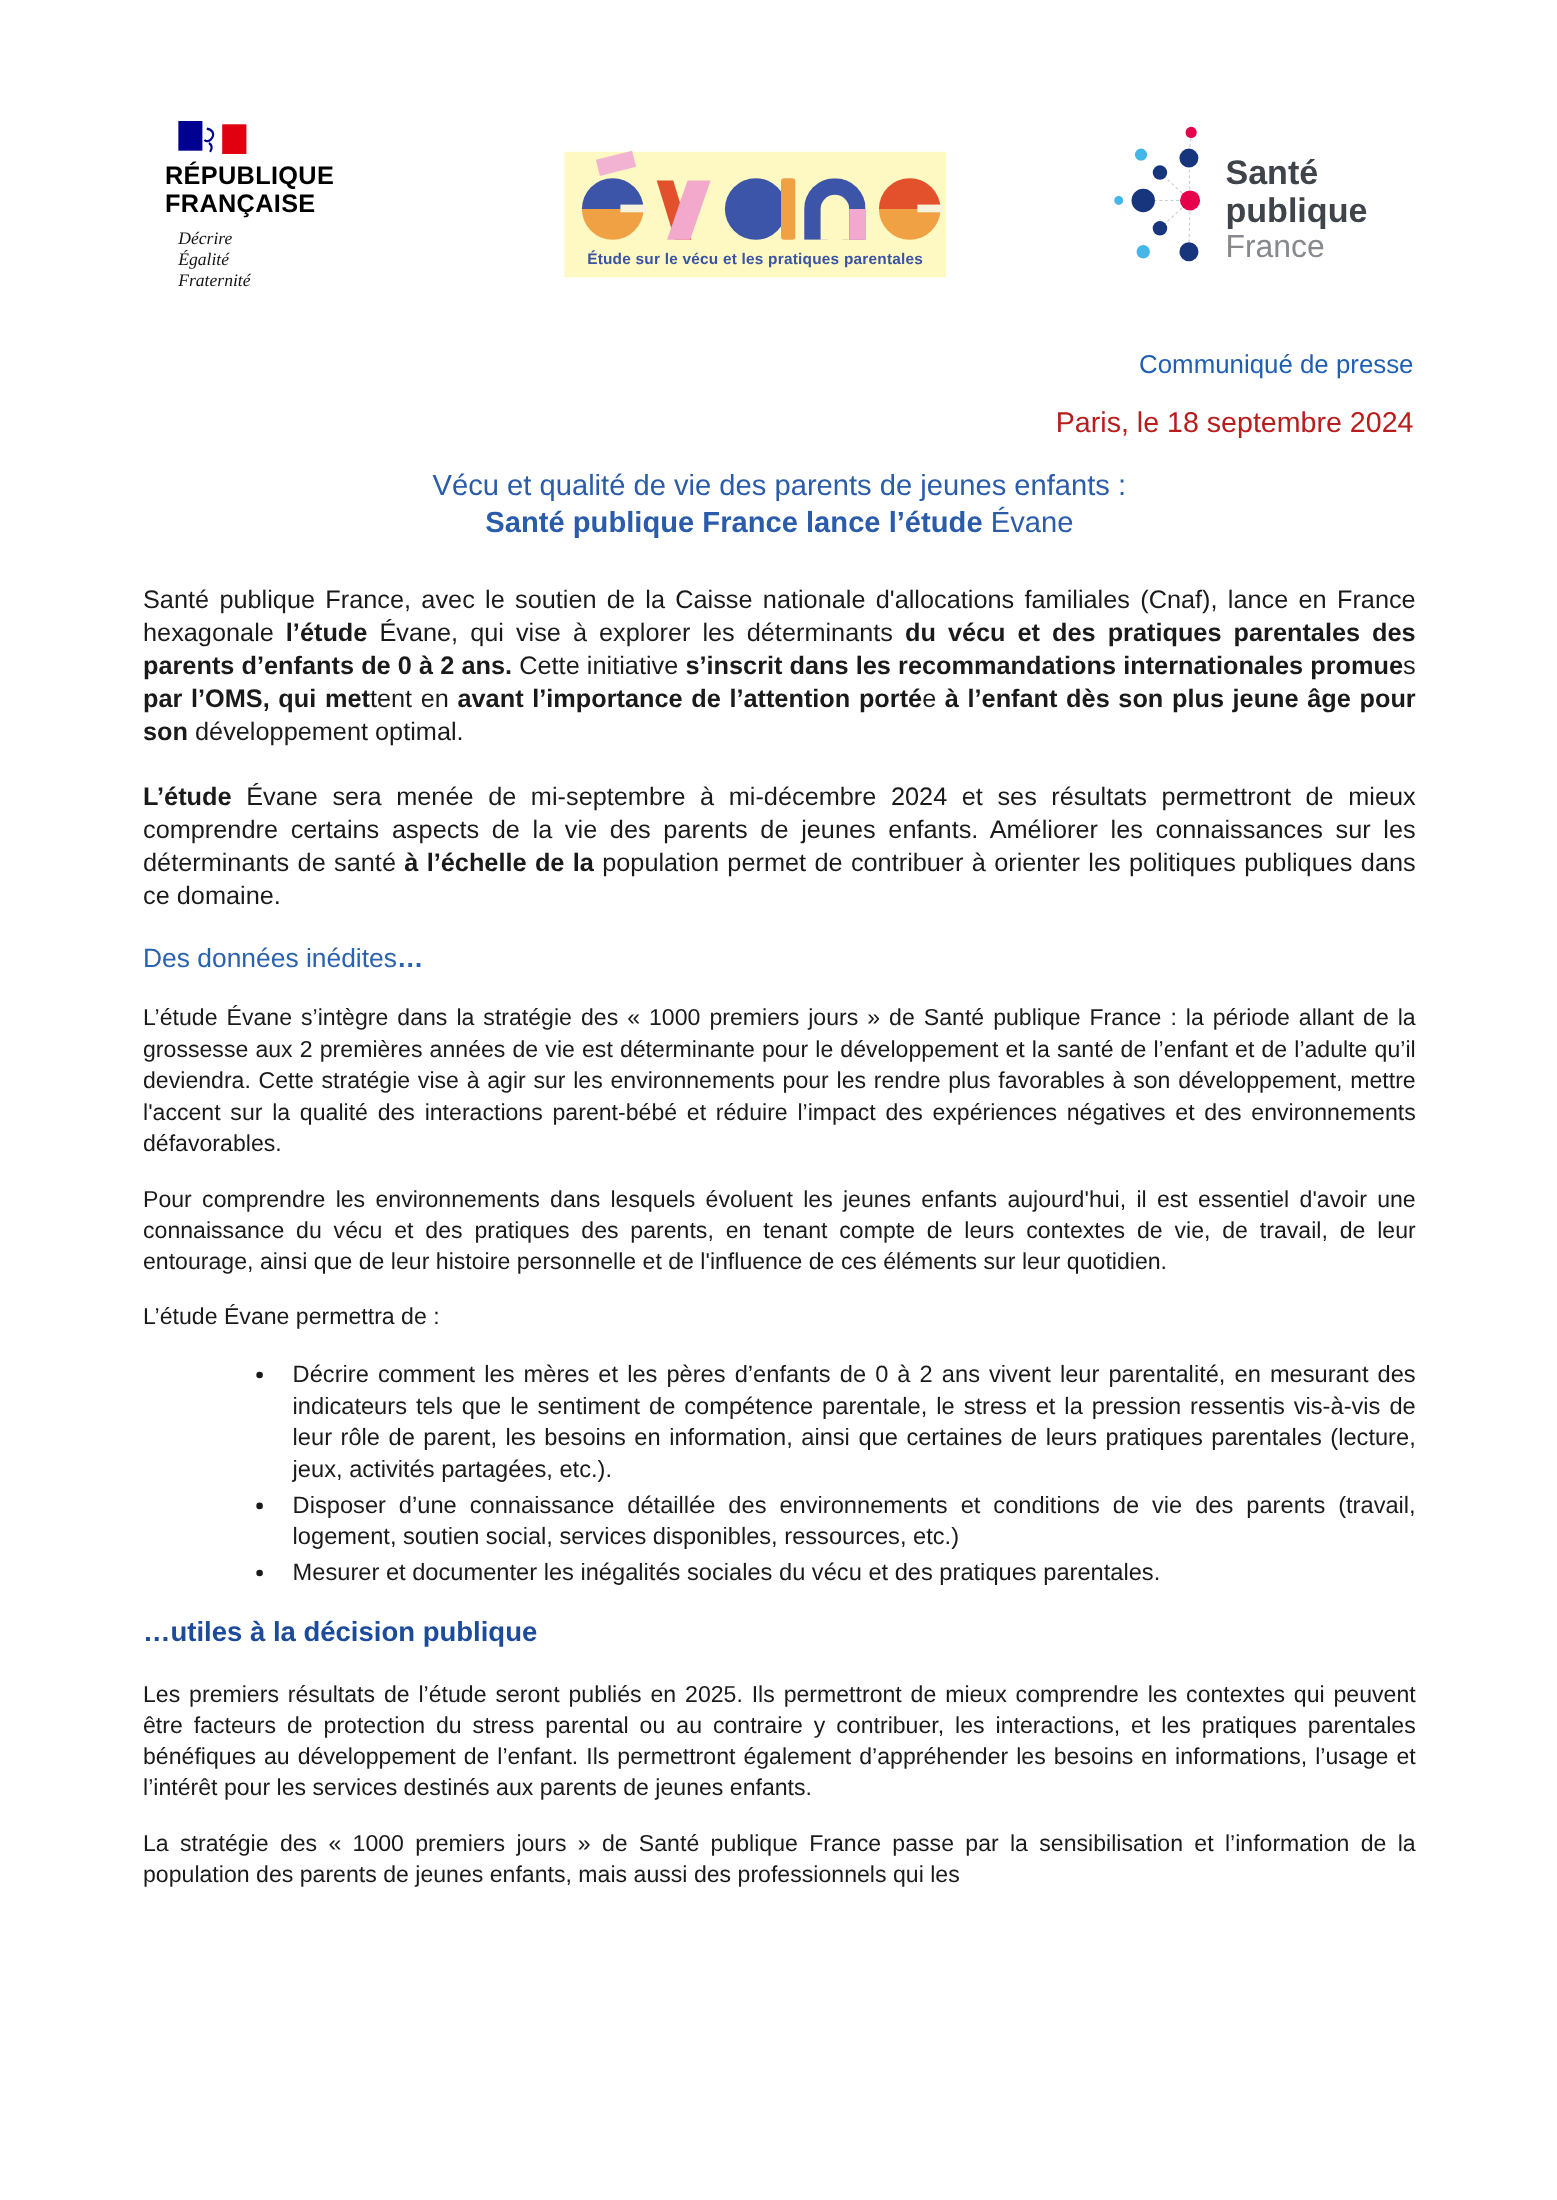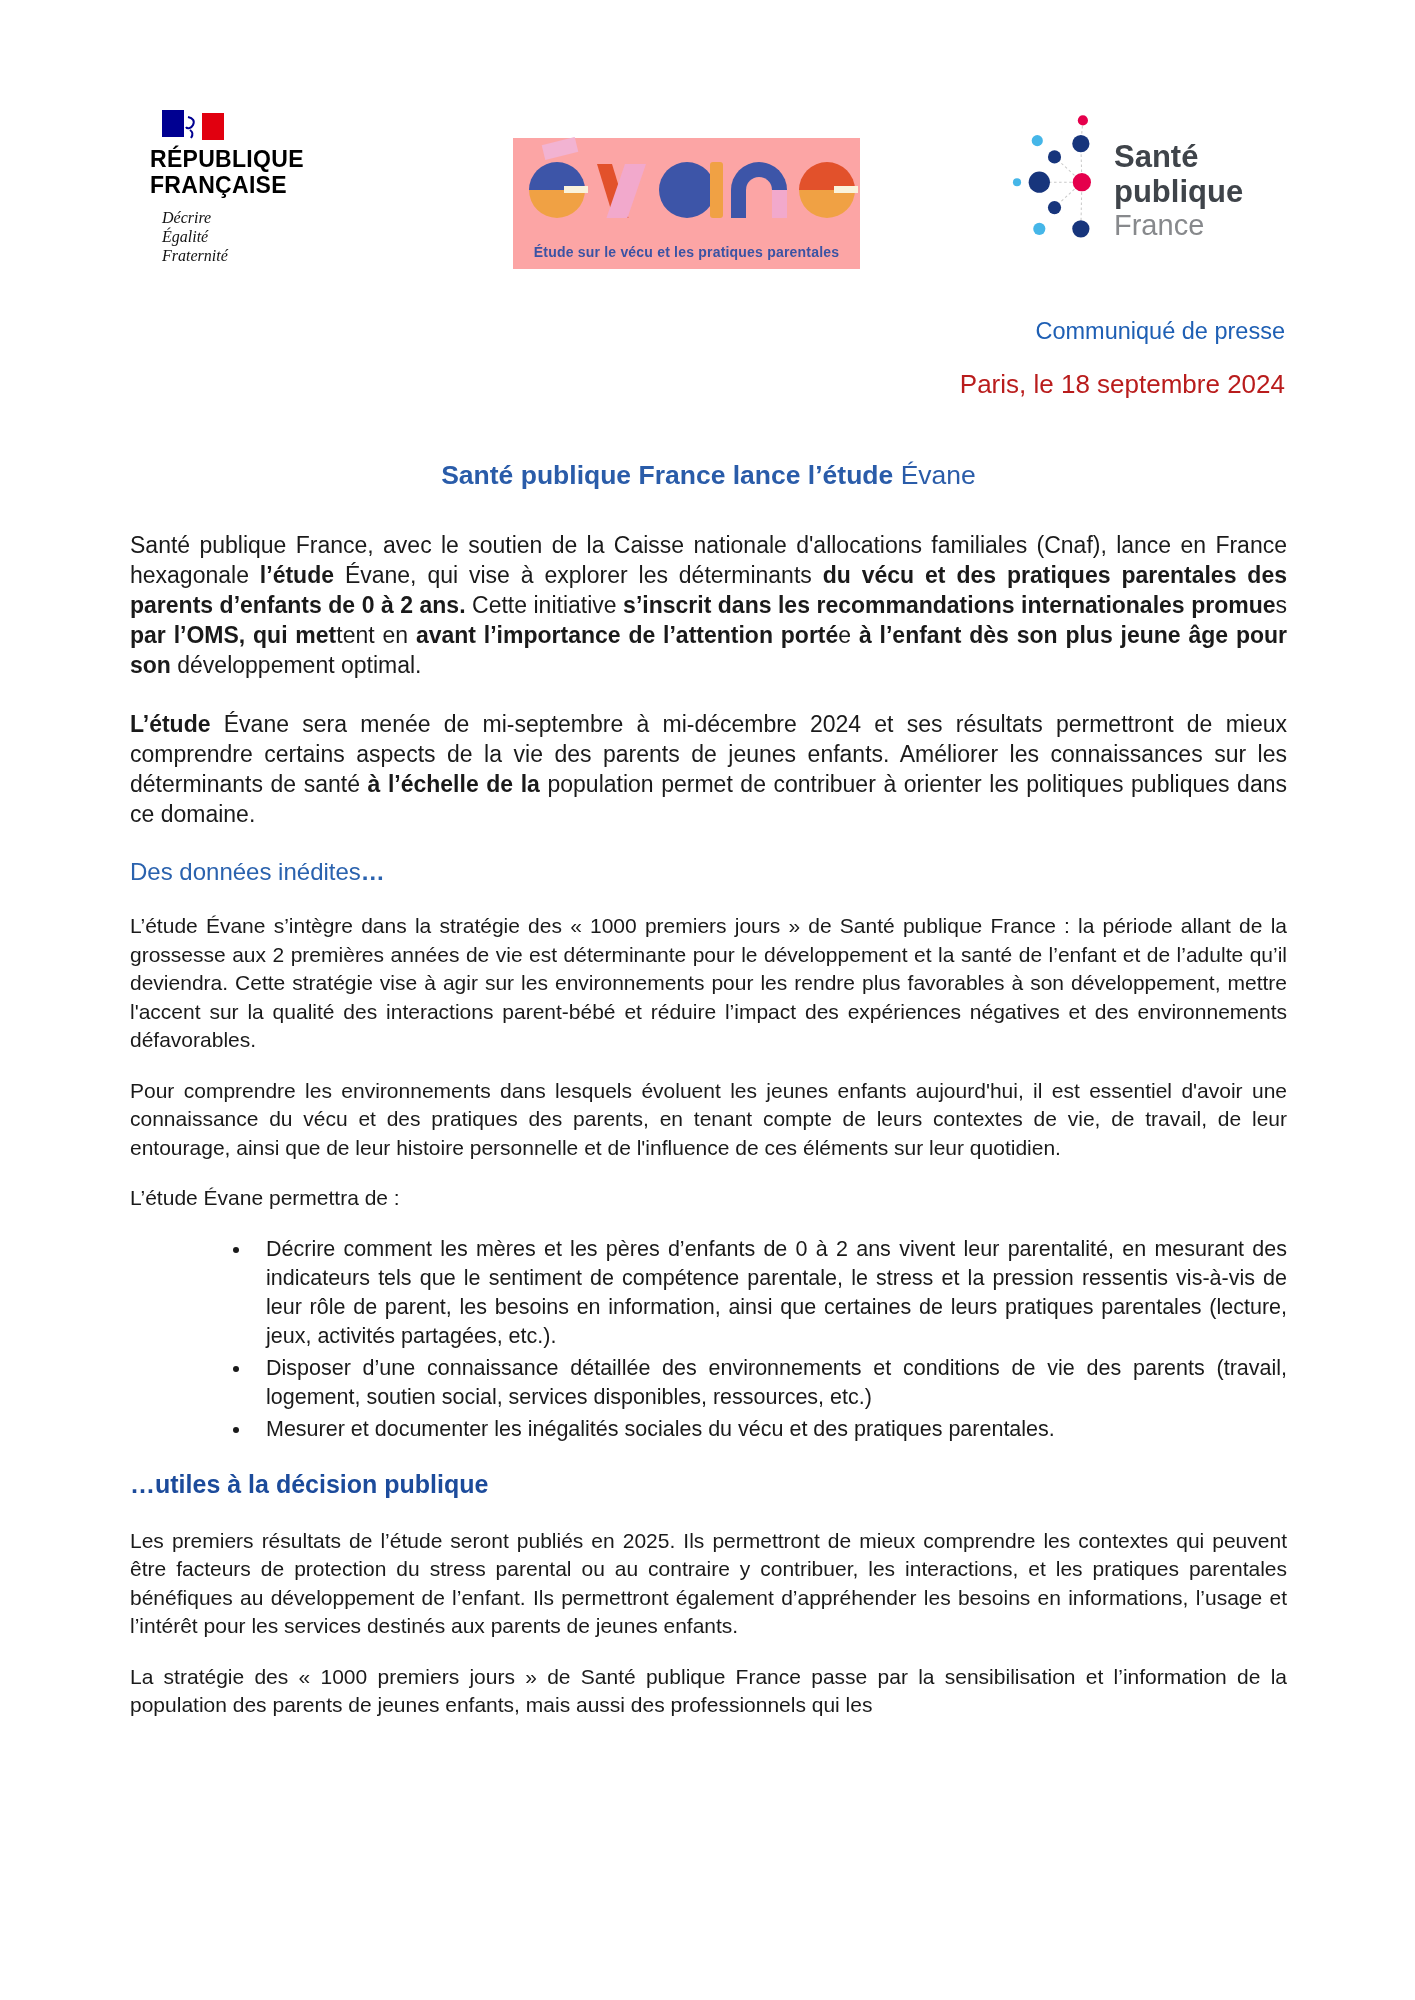--- a/index.html
+++ b/index.html
@@ -11,21 +11,21 @@
   }
   .b { font-weight:bold; }
 
   
   .rf { position:absolute; left:150px; top:108px; }
   .rf-flag { display:block; margin-left:12px; }
   .rf-name { font-weight:bold; color:#000; font-size:23px; line-height:26px; letter-spacing:.3px; margin-top:4px; }
   .rf-motto { font-family:"Liberation Serif", serif; font-style:italic; font-size:16px; line-height:19px; margin-top:10px; margin-left:12px; color:#111; }
 
   
-  .evane { position:absolute; left:513px; top:138px; width:347px; height:131px; background:#fca5a5; }
+  .evane { position:absolute; left:513px; top:138px; width:347px; height:114px; background:#fef9c3; }
   .evane-word { position:absolute; inset:0 0 30px 0; }
   .evane-word > div { position:absolute; }
   .ltr-circle { border-radius:50%; }
   .ltr-circle::after { content:""; position:absolute; right:-3px; top:24px; width:24px; height:7px; background:#faf3dc; }
   .e1 { left:16px; top:24px; width:56px; height:56px; background:linear-gradient(#3d55a8 50%, #f0a144 50%); }
   .accent { left:30px; top:3px; width:34px; height:15px; background:#f2b3d2; transform:rotate(-14deg); }
   .v-l { left:84px; top:26px; width:15px; height:54px; background:#e2512b; transform:skewX(17deg); transform-origin:top left; }
   .v-r { left:112px; top:26px; width:21px; height:54px; background:#f2a9cc; transform:skewX(-19deg); transform-origin:top left; }
   .a-circle { left:146px; top:24px; width:56px; height:56px; border-radius:50%; background:#3d55a8; }
   .a-bar { left:197px; top:24px; width:13px; height:56px; background:#f0a144; border-radius:3px; }
@@ -120,21 +120,21 @@
     </div>
   </div>
 
   <div class="press">
     <div class="press-label">Communiqué de presse</div>
     <div class="dateline">Paris, le 18 septembre 2024</div>
   </div>
 
   <div class="article">
     <h1>
-      <br>
+      <span>Vécu et qualité de vie des parents de jeunes enfants :</span><br>
       <span class="b">Santé publique France lance l’étude</span><span> Évane</span>
     </h1>
     <div id="article-blocks">
         <p class="lead"><span>Santé publique France, avec le soutien de la Caisse nationale d'allocations familiales (Cnaf), lance en France hexagonale </span><span class="b">l’étude</span><span> Évane, qui vise à explorer les déterminants </span><span class="b">du vécu et des pratiques parentales des parents d’enfants de 0 à 2 ans.</span><span> Cette initiative </span><span class="b">s’inscrit dans les recommandations internationales promue</span><span>s </span><span class="b">par l’OMS, qui met</span><span>tent en </span><span class="b">avant l’importance de l’attention porté</span><span>e </span><span class="b">à l’enfant dès son plus jeune âge pour son</span><span> développement optimal.</span></p>
         <p class="lead"><span class="b">L’étude</span><span> Évane sera menée de mi-septembre à mi-décembre 2024 et ses résultats permettront de mieux comprendre certains aspects de la vie des parents de jeunes enfants. Améliorer les connaissances sur les déterminants de santé </span><span class="b">à l’échelle de la</span><span> population permet de contribuer à orienter les politiques publiques dans ce domaine.</span></p>
         <p class="heading regular"><span>Des données inédites</span><span class="b">…</span></p>
         <p class="paragraph"><span>L’étude Évane s’intègre dans la stratégie des « 1000 premiers jours » de Santé publique France : la période allant de la grossesse aux 2 premières années de vie est déterminante pour le développement et la santé de l’enfant et de l’adulte qu’il deviendra. Cette stratégie vise à agir sur les environnements pour les rendre plus favorables à son développement, mettre l'accent sur la qualité des interactions parent-bébé et réduire l’impact des expériences négatives et des environnements défavorables.</span></p>
         <p class="paragraph"><span>Pour comprendre les environnements dans lesquels évoluent les jeunes enfants aujourd'hui, il est essentiel d'avoir une connaissance du vécu et des pratiques des parents, en tenant compte de leurs contextes de vie, de travail, de leur entourage, ainsi que de leur histoire personnelle et de l'influence de ces éléments sur leur quotidien.</span></p>
         <p class="paragraph"><span>L’étude Évane permettra de :</span></p>
         <ul class="bullets">

